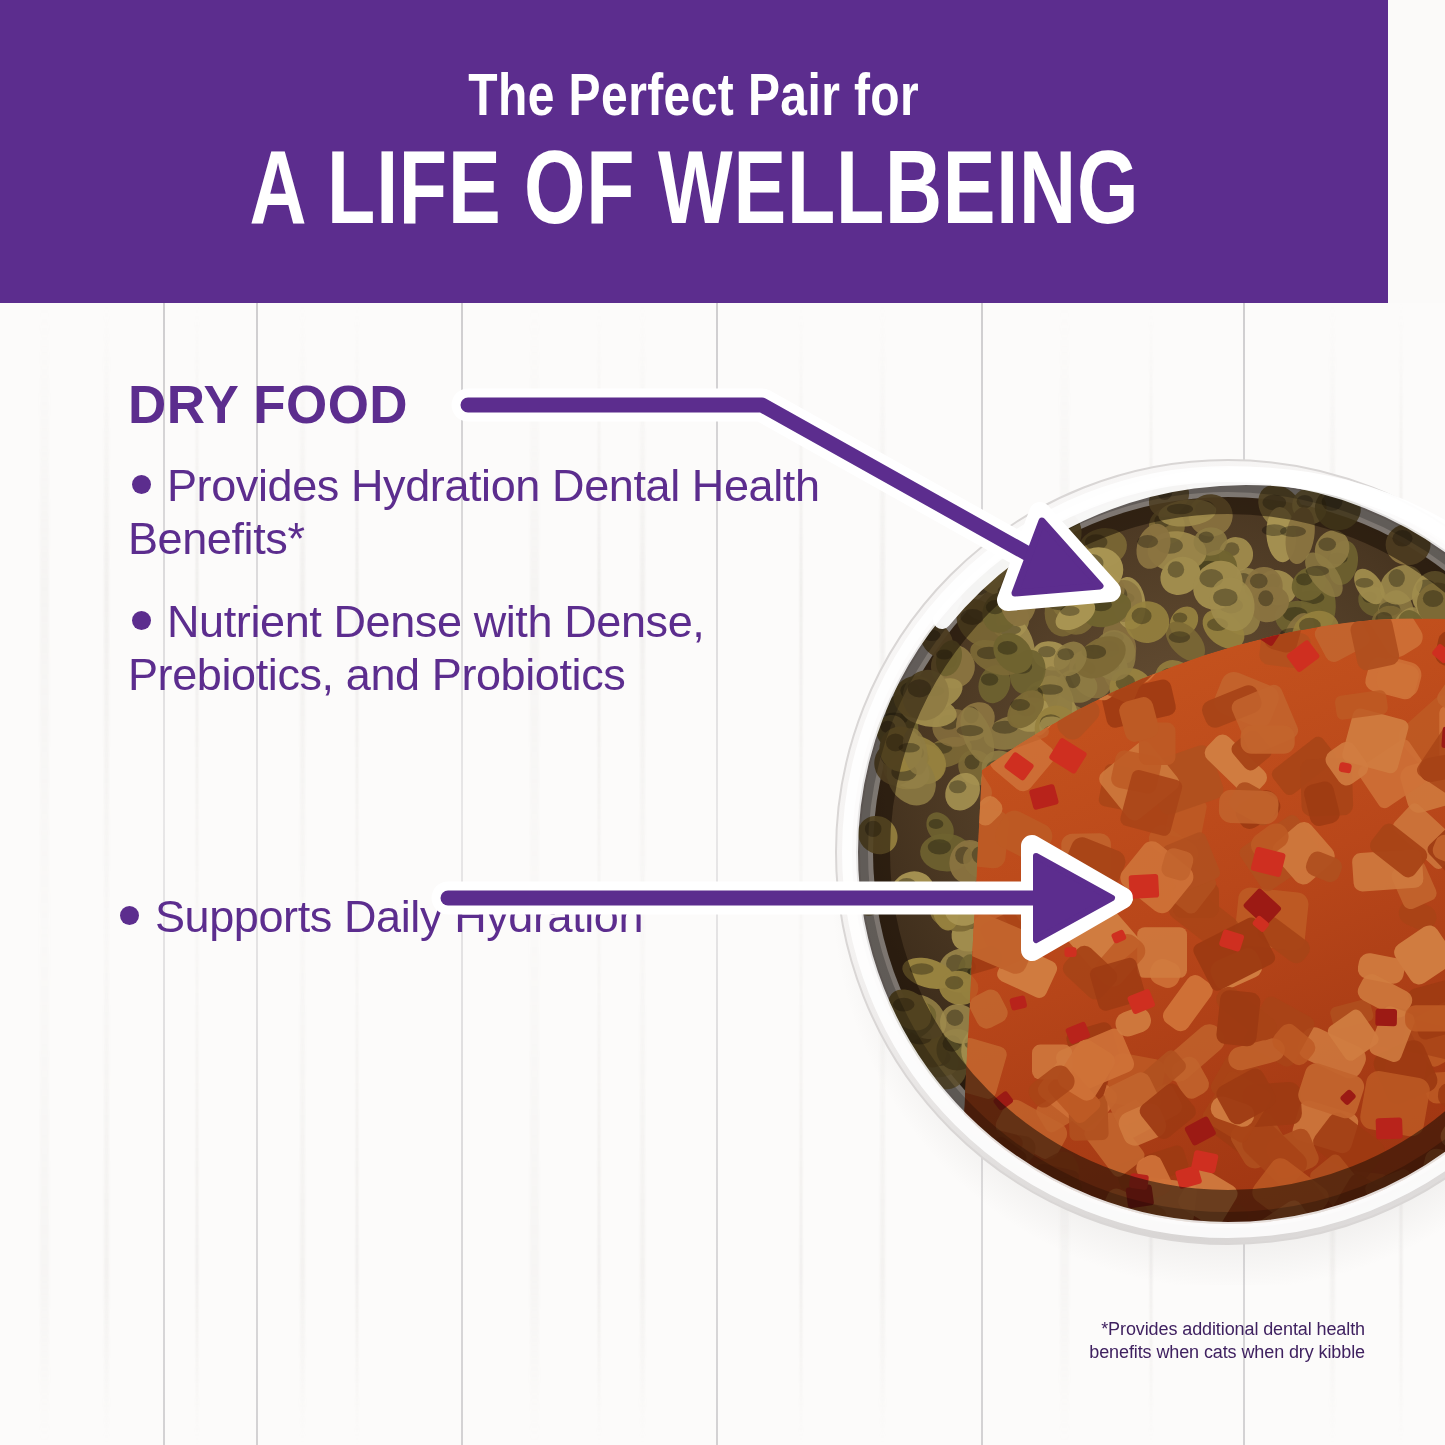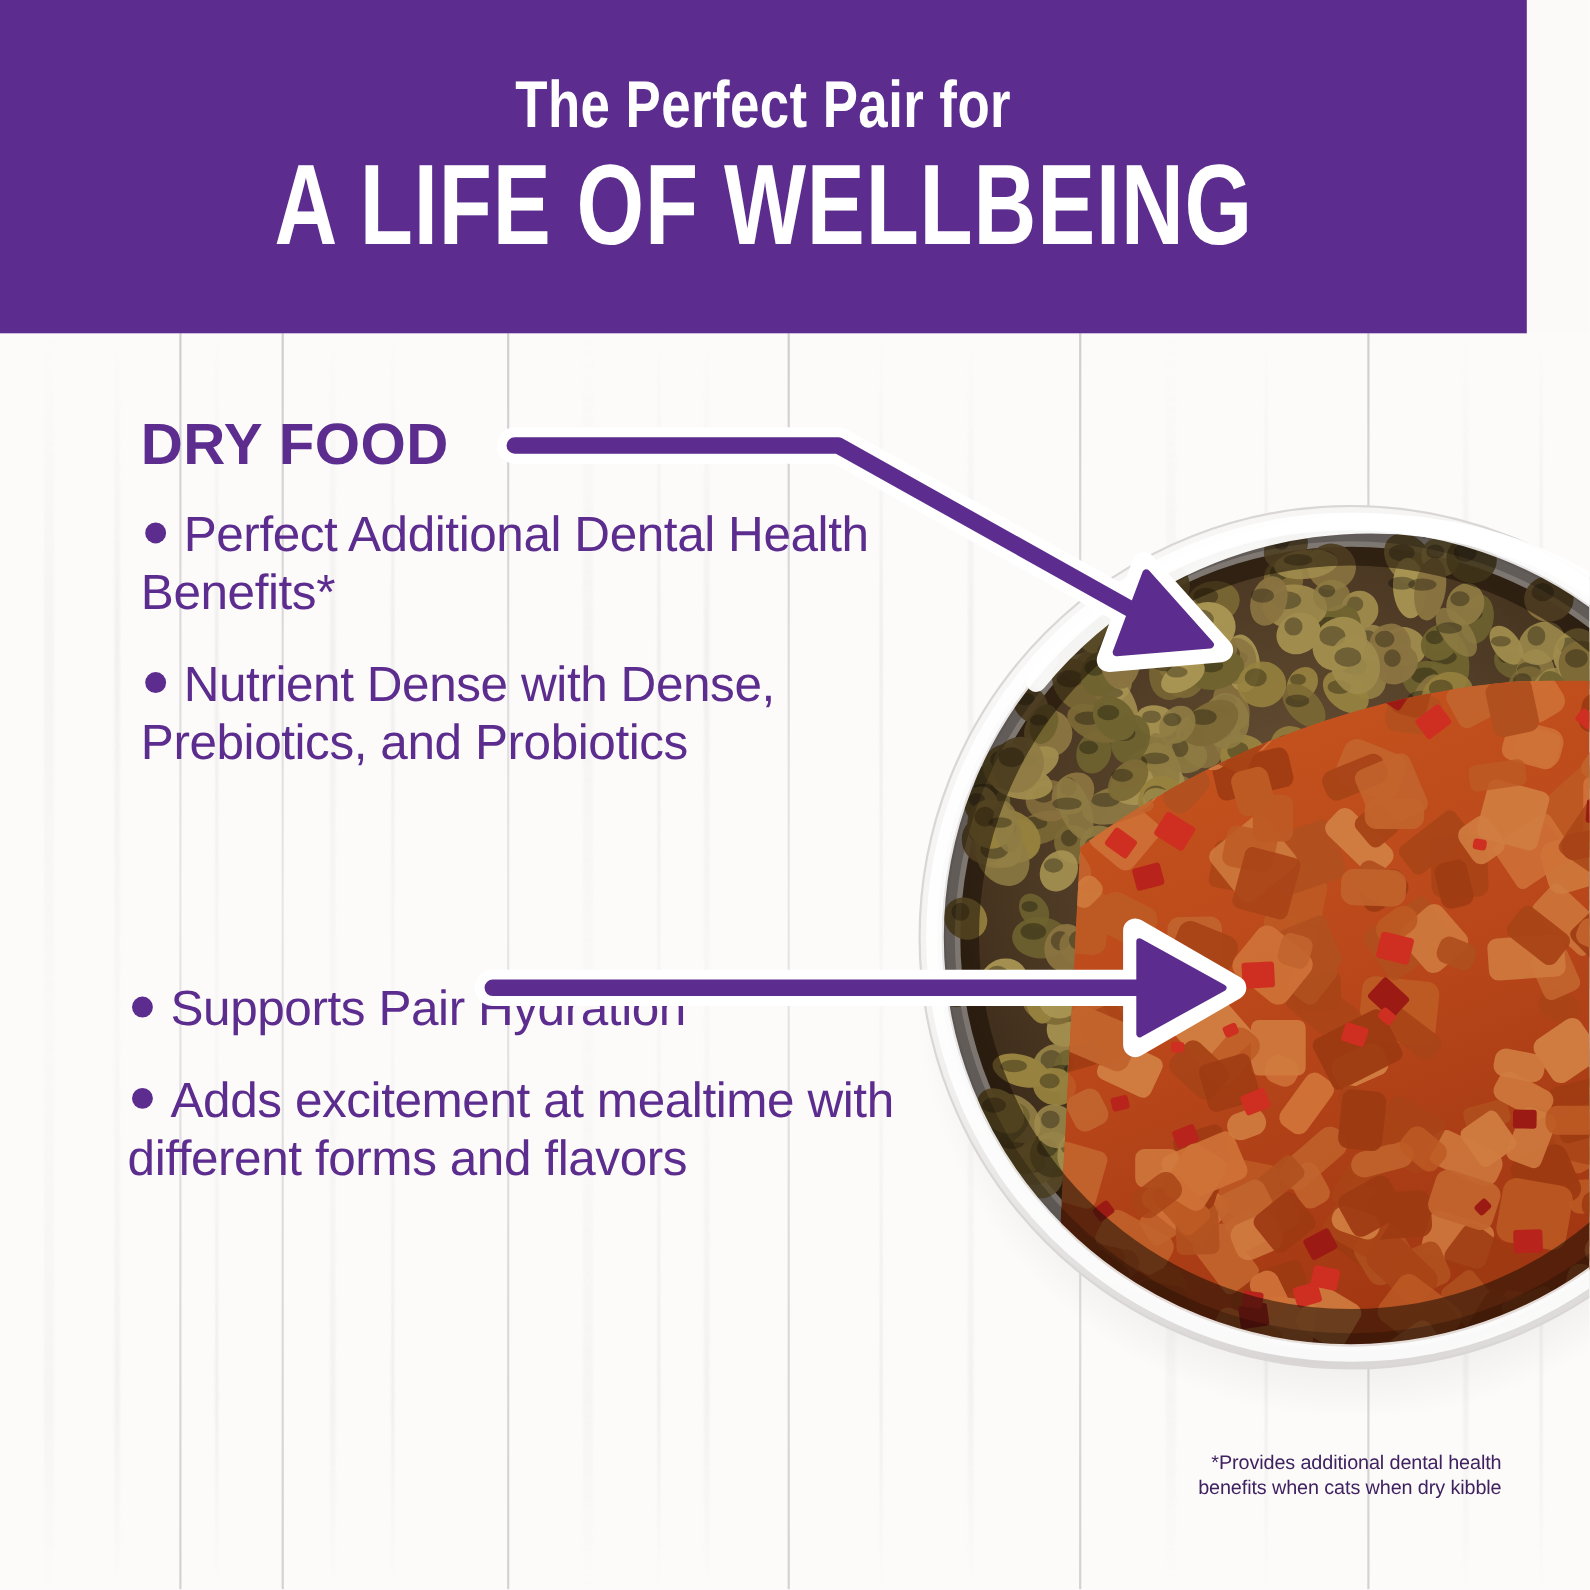--- a/index.html
+++ b/index.html
@@ -1505,29 +1505,28 @@
       </g>
 
       <circle cx="396" cy="412" r="378" fill="none" stroke="rgba(255,255,255,.85)" stroke-width="16"></circle>
       <path d="M 110 180 A 392 392 0 0 1 640 108" fill="none" stroke="rgba(255,255,255,.95)" stroke-width="18" stroke-linecap="round"></path>
     </svg>
   </div>
 
   <div id="dry-block">
     <div class="sec-heading">DRY FOOD</div>
     <div class="bullet-list">
-      <div class="bullet"><span class="dot"></span><span>Perfect Additional Dental Health Benefits*</span></div>
+      <div class="bullet"><span class="dot"></span><span>Provides Hydration Dental Health Benefits*</span></div>
       <div class="bullet"><span class="dot"></span><span>Nutrient Dense with Dense, Prebiotics, and Probiotics</span></div>
     </div>
   </div>
 
   <div id="wet-block">
     <div class="bullet-list">
-      <div class="bullet"><span class="dot"></span><span>Supports Pair Hydration</span></div>
-      <div class="bullet"><span class="dot"></span><span>Adds excitement at mealtime with different forms and flavors</span></div>
+      <div class="bullet"><span class="dot"></span><span>Supports Daily Hydration</span></div>
     </div>
   </div>
 
   <svg id="arrows" viewBox="0 0 1445 1445" xmlns="http://www.w3.org/2000/svg">
 
     <g>
       <path d="M 468 405 L 762 405 L 1062 573" fill="none" stroke="#ffffff" stroke-width="33" stroke-linecap="round" stroke-linejoin="round"></path>
       <path d="M 1040 513 L 1110 591 L 1008 600 Z" fill="#ffffff" stroke="#ffffff" stroke-width="22" stroke-linejoin="round"></path>
       <path d="M 468 405 L 762 405 L 1055 569" fill="none" stroke="#5c2d8e" stroke-width="15" stroke-linecap="round" stroke-linejoin="round"></path>
       <path d="M 1042 521 L 1100 586 L 1015 593 Z" fill="#5c2d8e" stroke="#5c2d8e" stroke-width="7" stroke-linejoin="round"></path>

